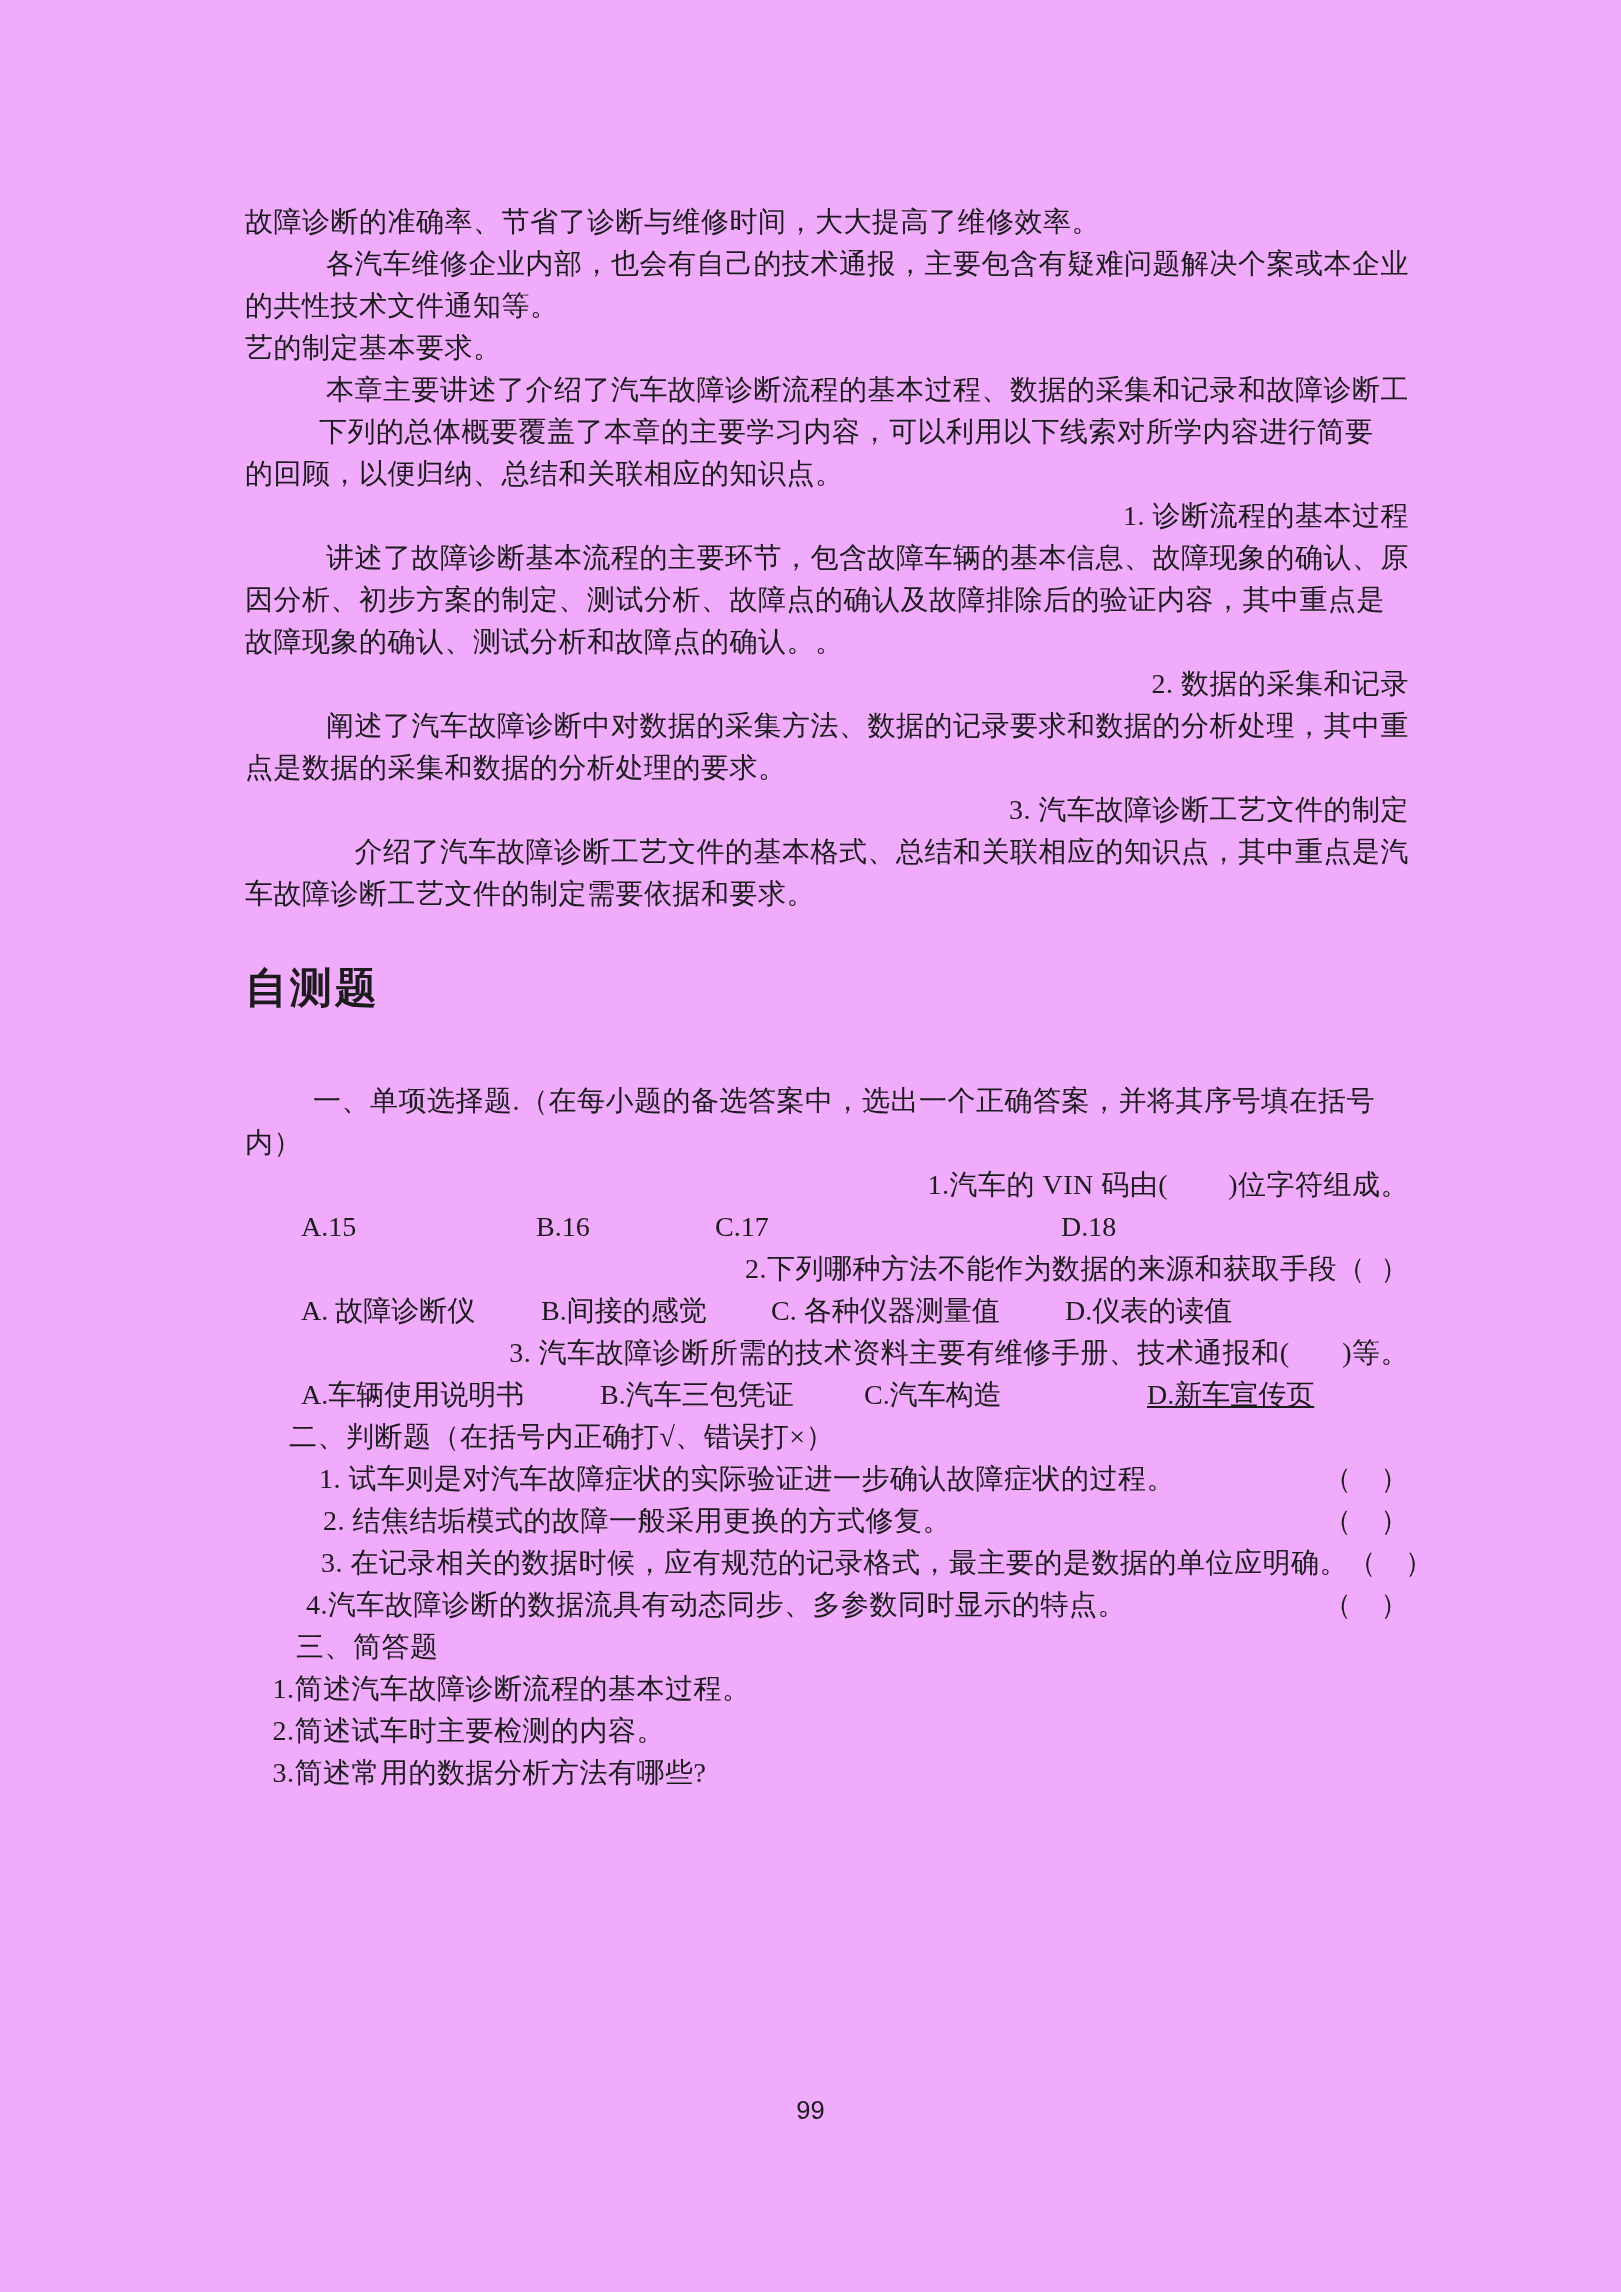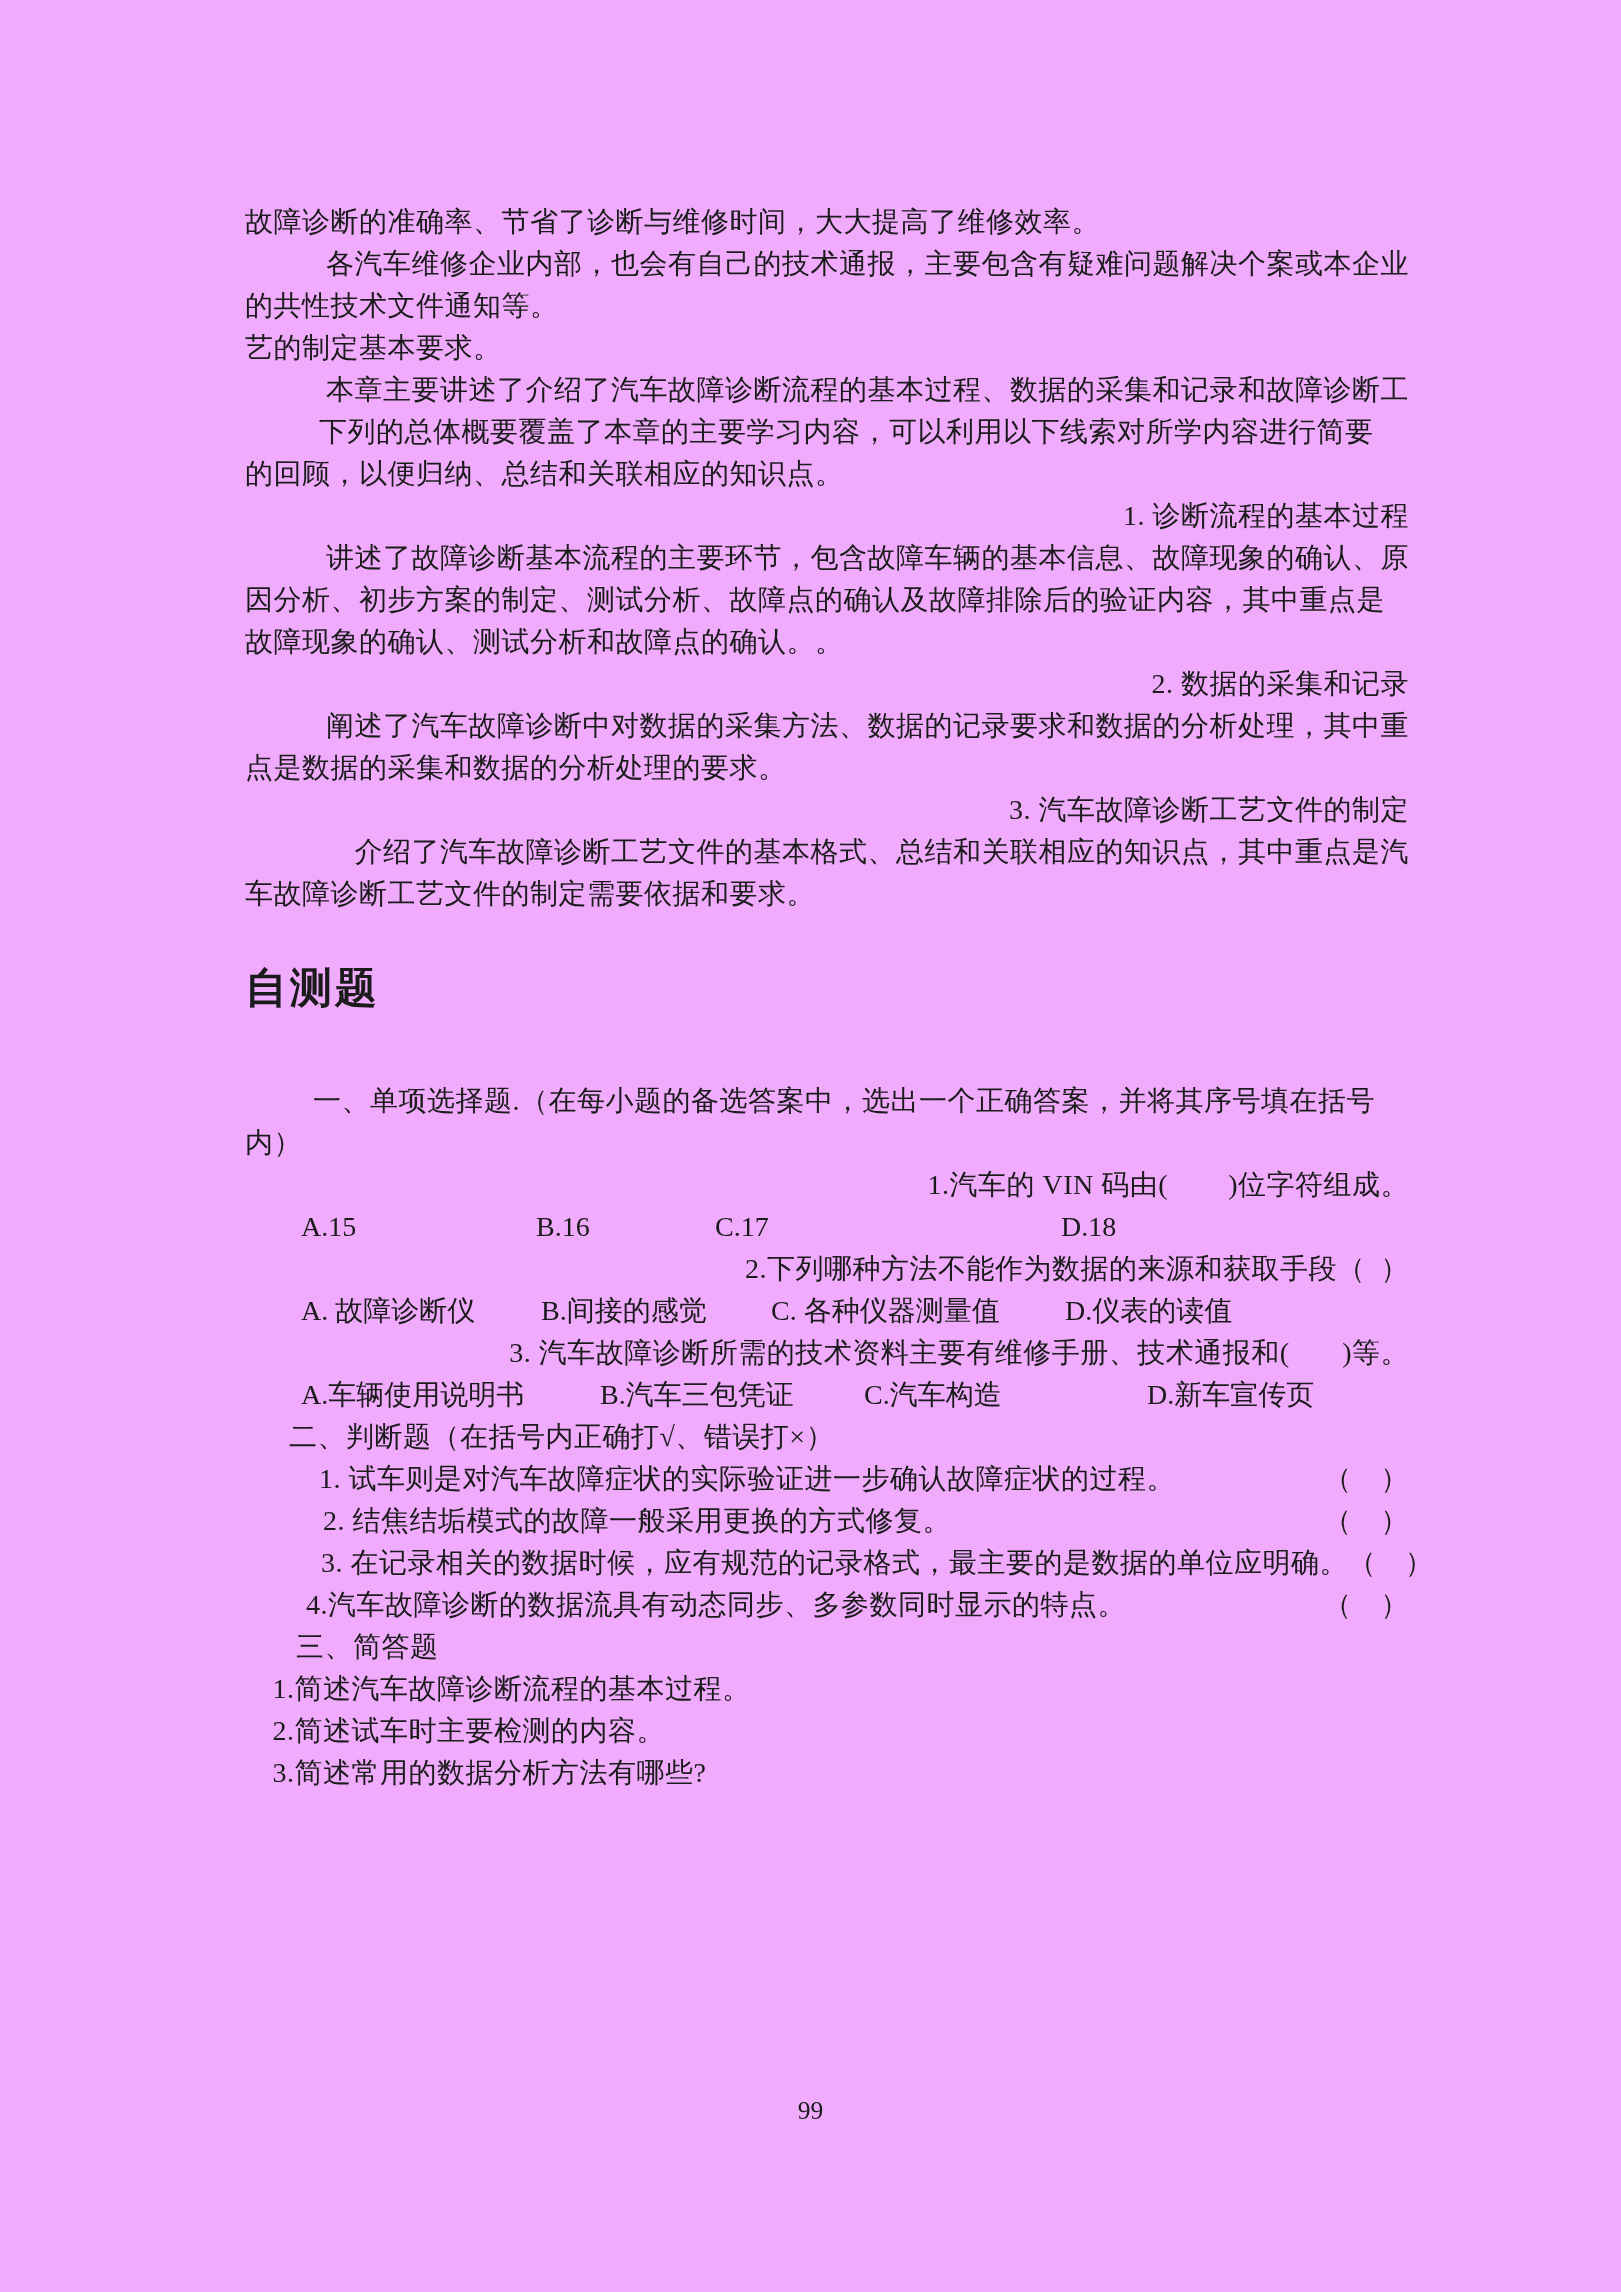--- a/index.html
+++ b/index.html
@@ -68,38 +68,38 @@
   .or1 span:nth-child(2) { left: 291px; }
   .or1 span:nth-child(3) { left: 470px; }
   .or1 span:nth-child(4) { left: 816px; }
   .or2 span:nth-child(1) { left: 56px; }
   .or2 span:nth-child(2) { left: 296px; }
   .or2 span:nth-child(3) { left: 526px; }
   .or2 span:nth-child(4) { left: 820px; }
   .or3 span:nth-child(1) { left: 56px; }
   .or3 span:nth-child(2) { left: 355px; }
   .or3 span:nth-child(3) { left: 619px; }
-  .or3 span:nth-child(4) { left: 902px; }
+  .or3 span:nth-child(4) { left: 902px; text-decoration: underline; }
 
   .jrow {
     display: flex;
     justify-content: space-between;
   }
   .jrow .jtext { white-space: pre; }
   .jrow .jbracket { white-space: pre; }
 
   .footer {
     position: absolute;
     top: 2096px;
     left: 0;
     width: 100%;
     text-align: center;
     font-size: 25.5px;
     line-height: 29px;
-    font-family: Liberation Serif, serif;
+    font-family: Liberation Sans, sans-serif;
     color: #1b1b1b;
   }
 </style>
 </head>
 <body>
 
 <div class="page">
   <div class="content">
 
     <div class="ln">故障诊断的准确率、节省了诊断与维修时间，大大提高了维修效率。</div>

